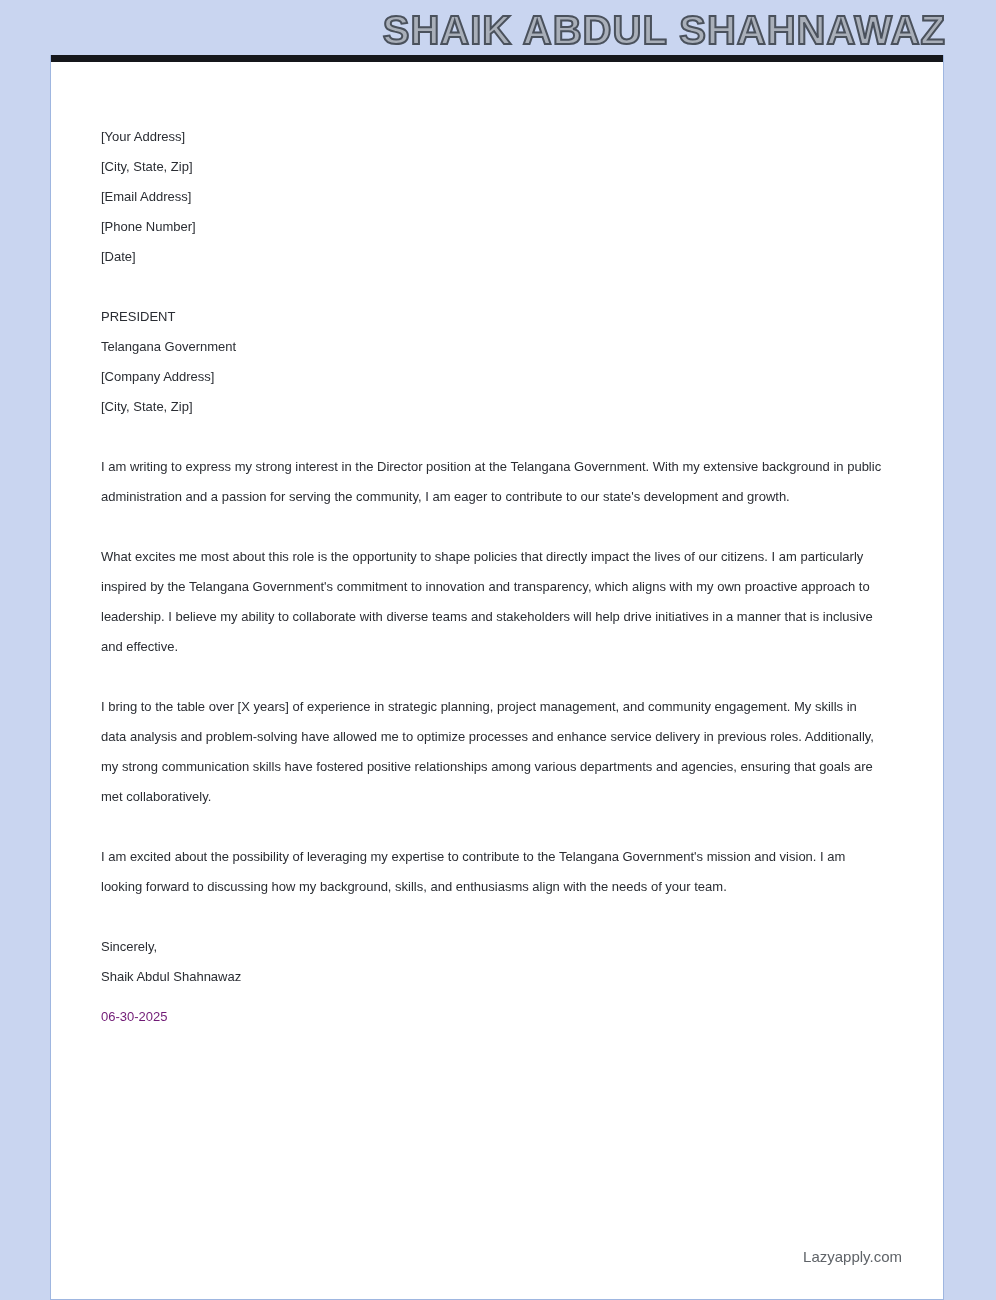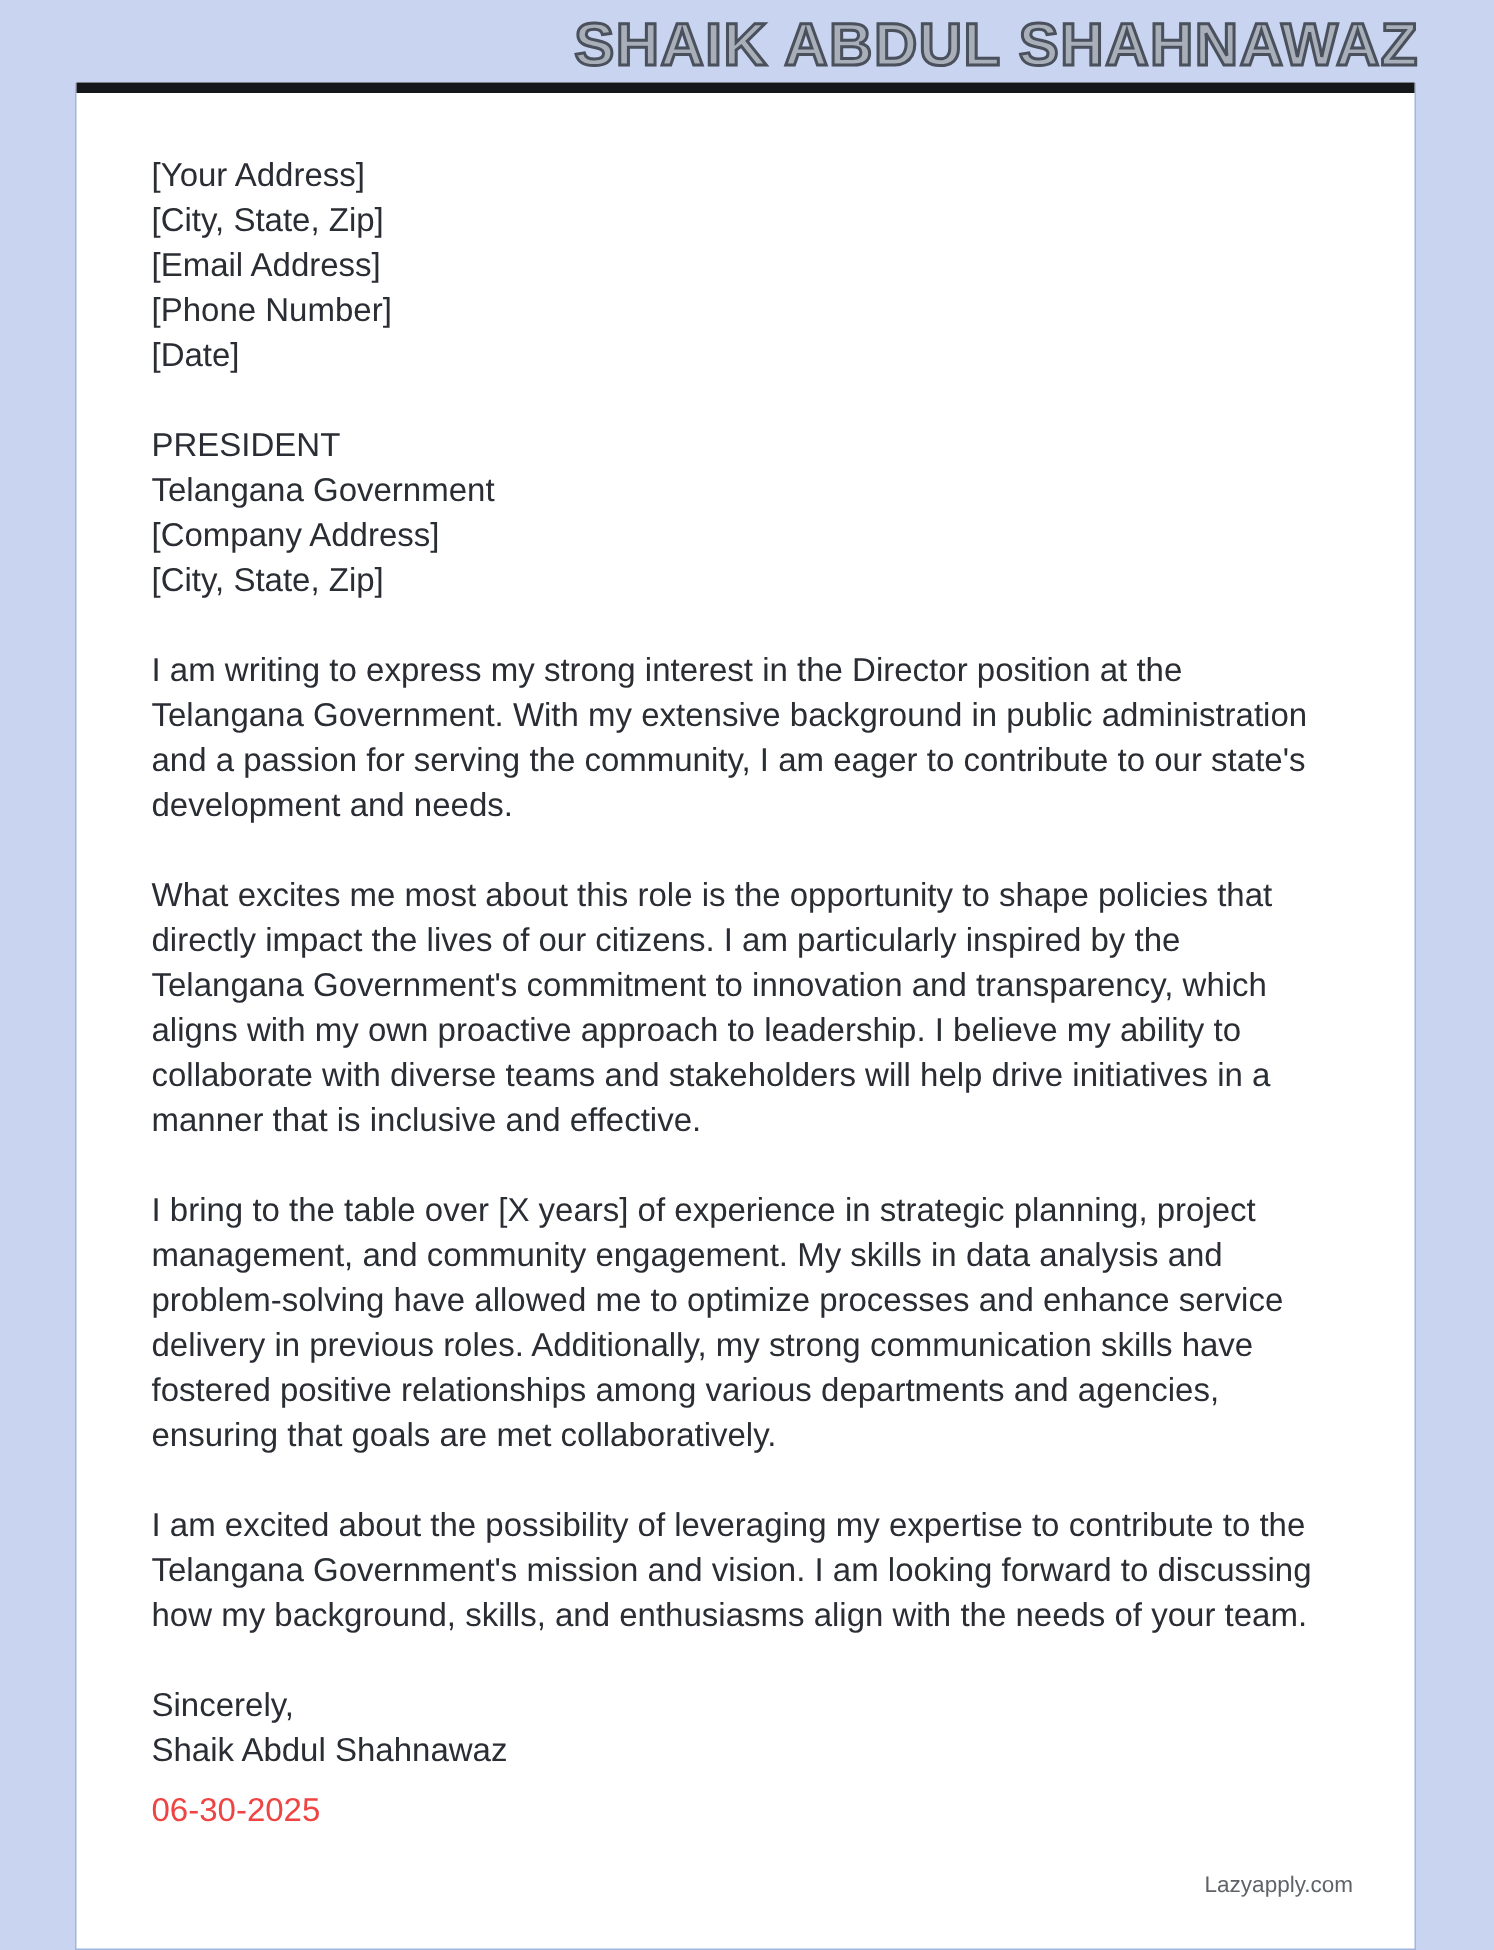--- a/index.html
+++ b/index.html
@@ -36,32 +36,32 @@
     border: 1px solid #9fb6e0;
     border-top: none;
     box-sizing: border-box;
   }
   .page-topbar {
     height: 7px;
     background: #15171b;
     width: 100%;
   }
   .page-content {
-    padding: 40px 60px 0 50px;
-    font-size: 22px;
+    padding: 60px 60px 0 50px;
+    font-size: 13px;
     line-height: 30px;
     color: #2a2d33;
   }
   .block { margin: 0 0 30px 0; }
   .block div { min-height: 30px; }
   .para { margin: 0 0 30px 0; }
   .closing-block { margin: 0; }
   .date-line {
     margin-top: 10px;
-    color: #ef4444;
+    color: #701a75;
   }
   .watermark {
     position: absolute;
     top: 1248px;
     right: 94px;
     font-size: 15px;
     color: #5f6368;
   }
 </style>
 </head>
@@ -82,21 +82,21 @@
     </div>
 
     <div class="block">
       <div>PRESIDENT</div>
       <div>Telangana Government</div>
       <div>[Company Address]</div>
       <div>[City, State, Zip]</div>
     </div>
 
 
-    <p class="para">I am writing to express my strong interest in the Director position at the Telangana Government. With my extensive background in public administration and a passion for serving the community, I am eager to contribute to our state's development and needs.</p>
+    <p class="para">I am writing to express my strong interest in the Director position at the Telangana Government. With my extensive background in public administration and a passion for serving the community, I am eager to contribute to our state's development and growth.</p>
     <p class="para">What excites me most about this role is the opportunity to shape policies that directly impact the lives of our citizens. I am particularly inspired by the Telangana Government's commitment to innovation and transparency, which aligns with my own proactive approach to leadership. I believe my ability to collaborate with diverse teams and stakeholders will help drive initiatives in a manner that is inclusive and effective.</p>
     <p class="para">I bring to the table over [X years] of experience in strategic planning, project management, and community engagement. My skills in data analysis and problem-solving have allowed me to optimize processes and enhance service delivery in previous roles. Additionally, my strong communication skills have fostered positive relationships among various departments and agencies, ensuring that goals are met collaboratively.</p>
     <p class="para">I am excited about the possibility of leveraging my expertise to contribute to the Telangana Government's mission and vision. I am looking forward to discussing how my background, skills, and enthusiasms align with the needs of your team.</p>
 
     <div class="closing-block">
       <div>Sincerely,</div>
       <div>Shaik Abdul Shahnawaz</div>
     </div>
 
     <div class="date-line">06-30-2025</div>

